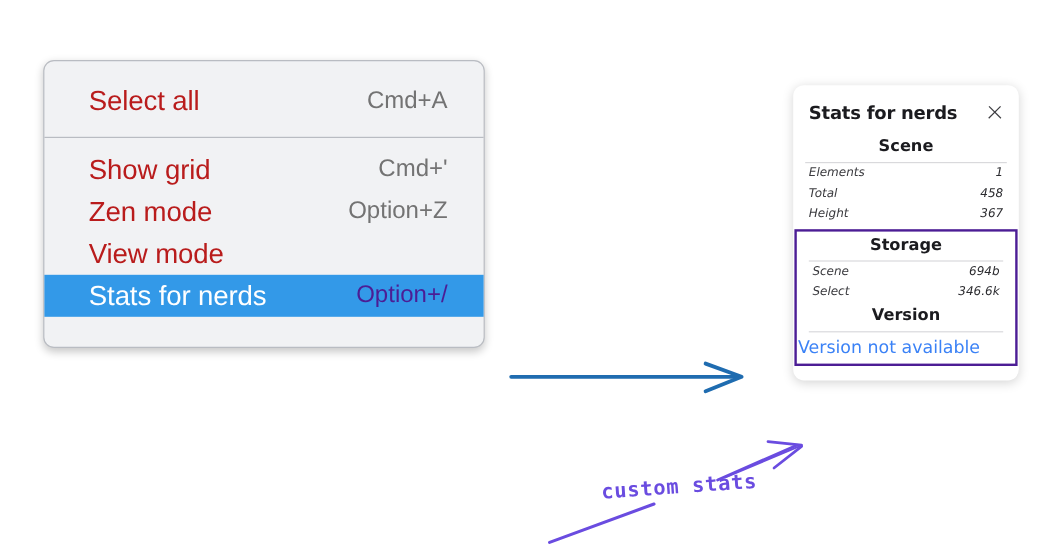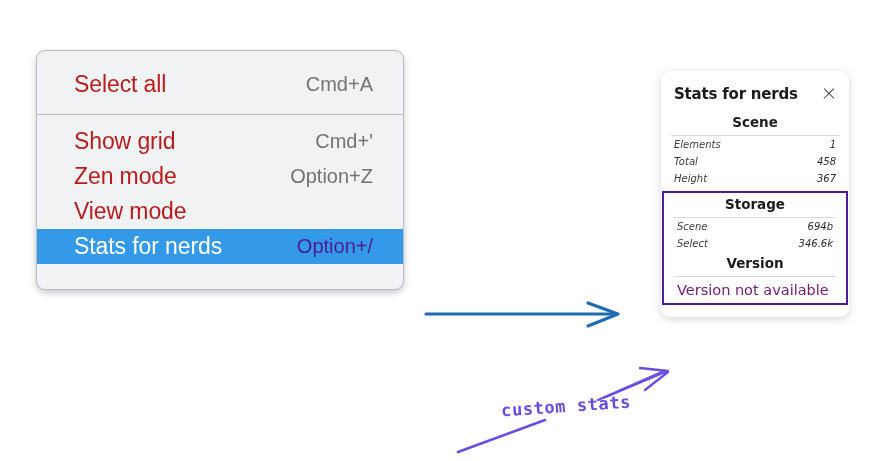--- a/index.html
+++ b/index.html
@@ -120,23 +120,23 @@
     display: flex;
     justify-content: space-between;
     align-items: flex-start;
     padding: 3px 13px 3px 13px;
     font-size: 10px;
     color: #3a3a3e;
     font-style: italic;
   }
   .stat-row .v { color: #2c2c30; }
   .single-line {
-    padding: 5px 13px 2px 13px;
+    padding: 5px 13px 2px 1px;
     font-size: 14.5px;
-    color: #701a75;
+    color: #3b82f6;
   }
 
   
   #custom-section {
     border: 2px solid #4c1d95;
     margin: 4px 1px 0 1px;
     padding-bottom: 3px;
   }
 
   

